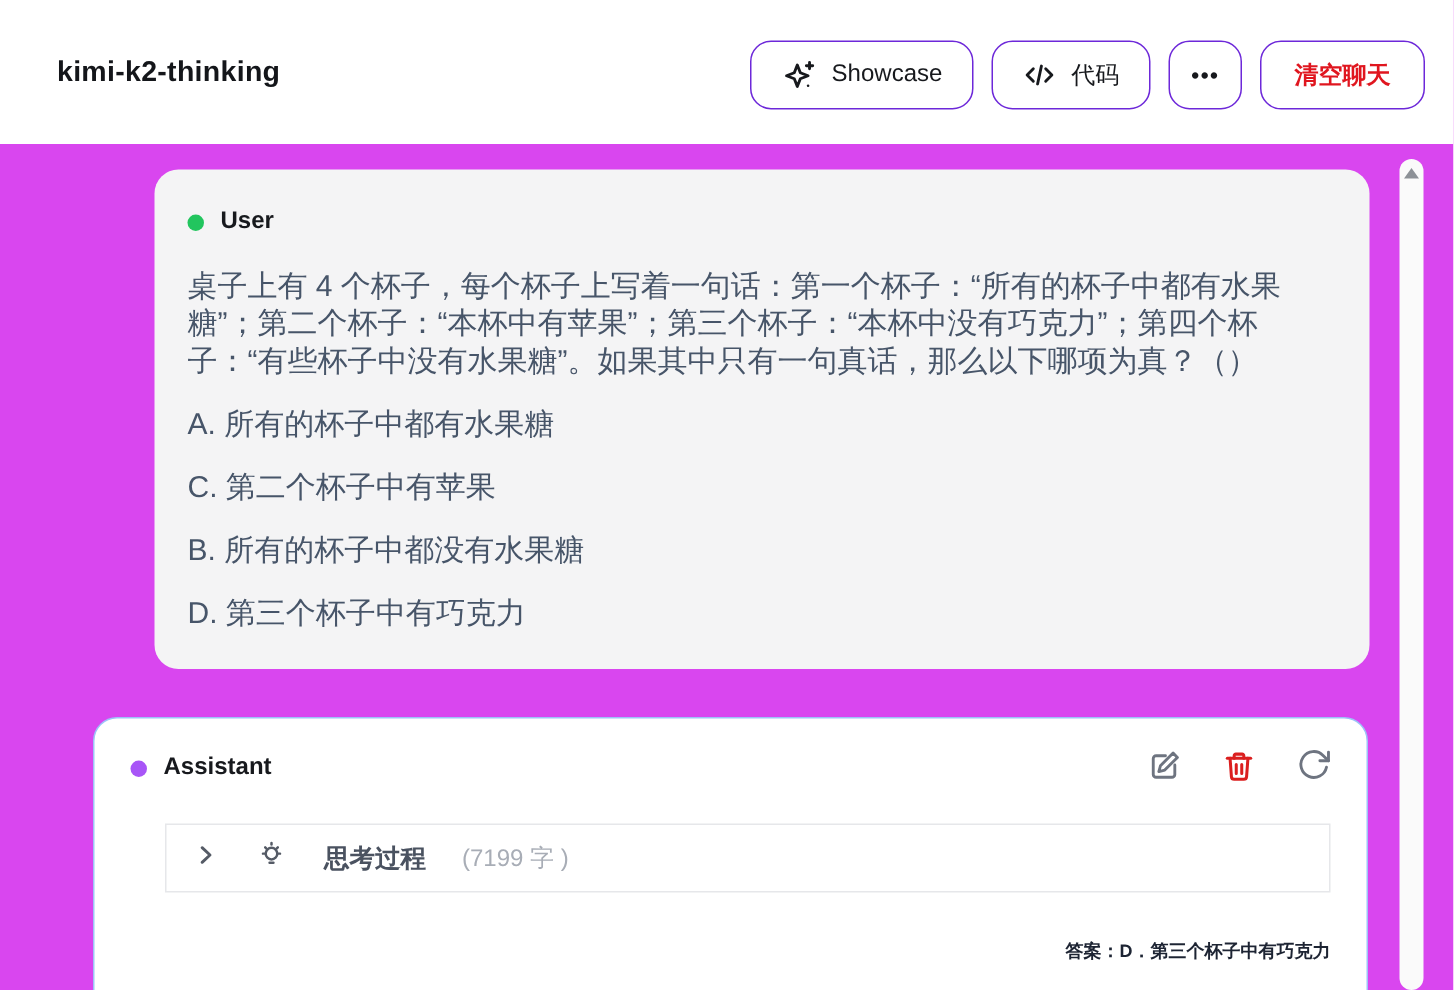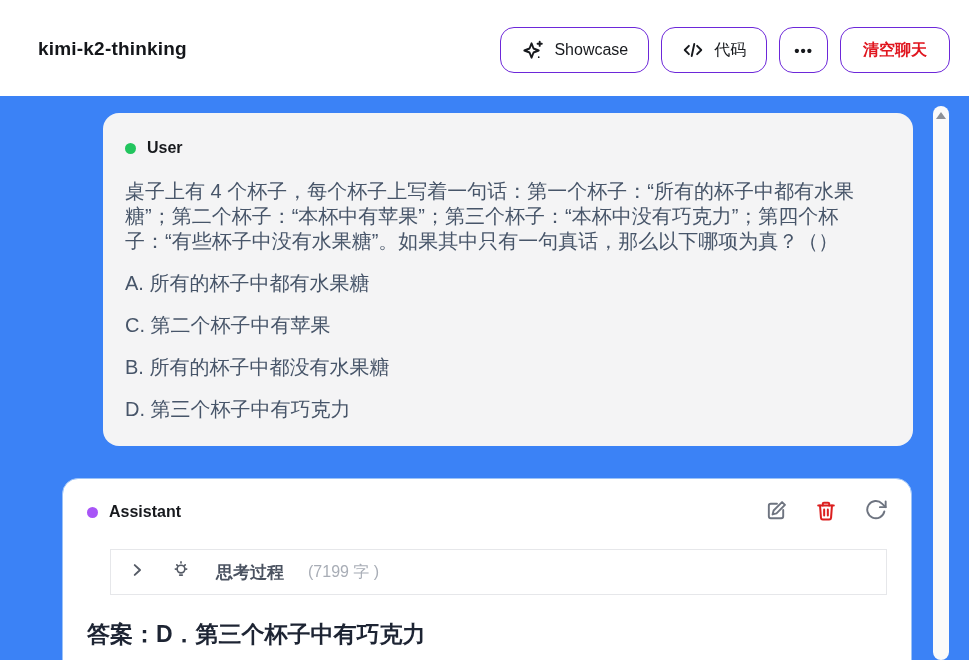--- a/index.html
+++ b/index.html
@@ -1,18 +1,18 @@
 <!DOCTYPE html>
 <html><head>
 <meta charset="utf-8">
 <style>
   * { margin: 0; padding: 0; box-sizing: border-box; }
   html, body { width: 969px; height: 660px; overflow: hidden; background: #ffffff;
     font-family: "Liberation Sans", "DejaVu Sans", sans-serif; }
-  .page { position: relative; width: 969px; height: 660px; background: #3b82f6; }
+  .page { position: relative; width: 969px; height: 660px; background: #d946ef; }
 
   
   .header { position: absolute; top: 0; left: 0; right: 0; height: 96px; background: #fff; }
   .app-title { position: absolute; left: 38px; top: 38px; font-size: 19px; font-weight: 700; color: #14161a; letter-spacing: .2px; }
   .header-actions { position: absolute; right: 19px; top: 27px; display: flex; gap: 12px; }
   .hbtn { display: flex; align-items: center; justify-content: center; gap: 10px; height: 46px;
     background: #fff; border: 1px solid #6d28d9; border-radius: 14px; padding: 0 20px;
     font-size: 16px; color: #17191d; cursor: pointer; white-space: nowrap; }
   .hbtn svg { display: block; }
   .hbtn.danger { color: #e0161f; font-weight: 600; padding: 0 22px; }
@@ -42,21 +42,21 @@
   .assistant-header { display: flex; align-items: center; }
   .assistant-header .role-row { flex: 1 1 auto; }
   .msg-actions { display: flex; align-items: center; gap: 27px; }
   .icon-btn { background: none; border: none; padding: 0; cursor: pointer; display: flex; }
 
   .thinking-bar { margin-top: 24px; height: 46px; border: 1px solid #e6e7ea; border-radius: 0;
     display: flex; align-items: center; gap: 24px; padding: 0 17px; background: #fff; cursor: pointer; margin-left: 23px; }
   .thinking-label { font-size: 17px; font-weight: 700; color: #4a5260; }
   .thinking-count { font-size: 16px; color: #a8adb6; }
 
-  .answer-text { margin-top: 26px; font-size: 23px; line-height: 26px; font-weight: 700; color: #1d2433; }
+  .answer-text { margin-top: 26px; font-size: 12px; line-height: 26px; font-weight: 700; color: #1d2433; text-align: right; }
 </style>
 </head>
 <body>
 
 <div class="page">
 
   <div class="header">
     <div class="app-title">kimi-k2-thinking</div>
     <div class="header-actions">
 

